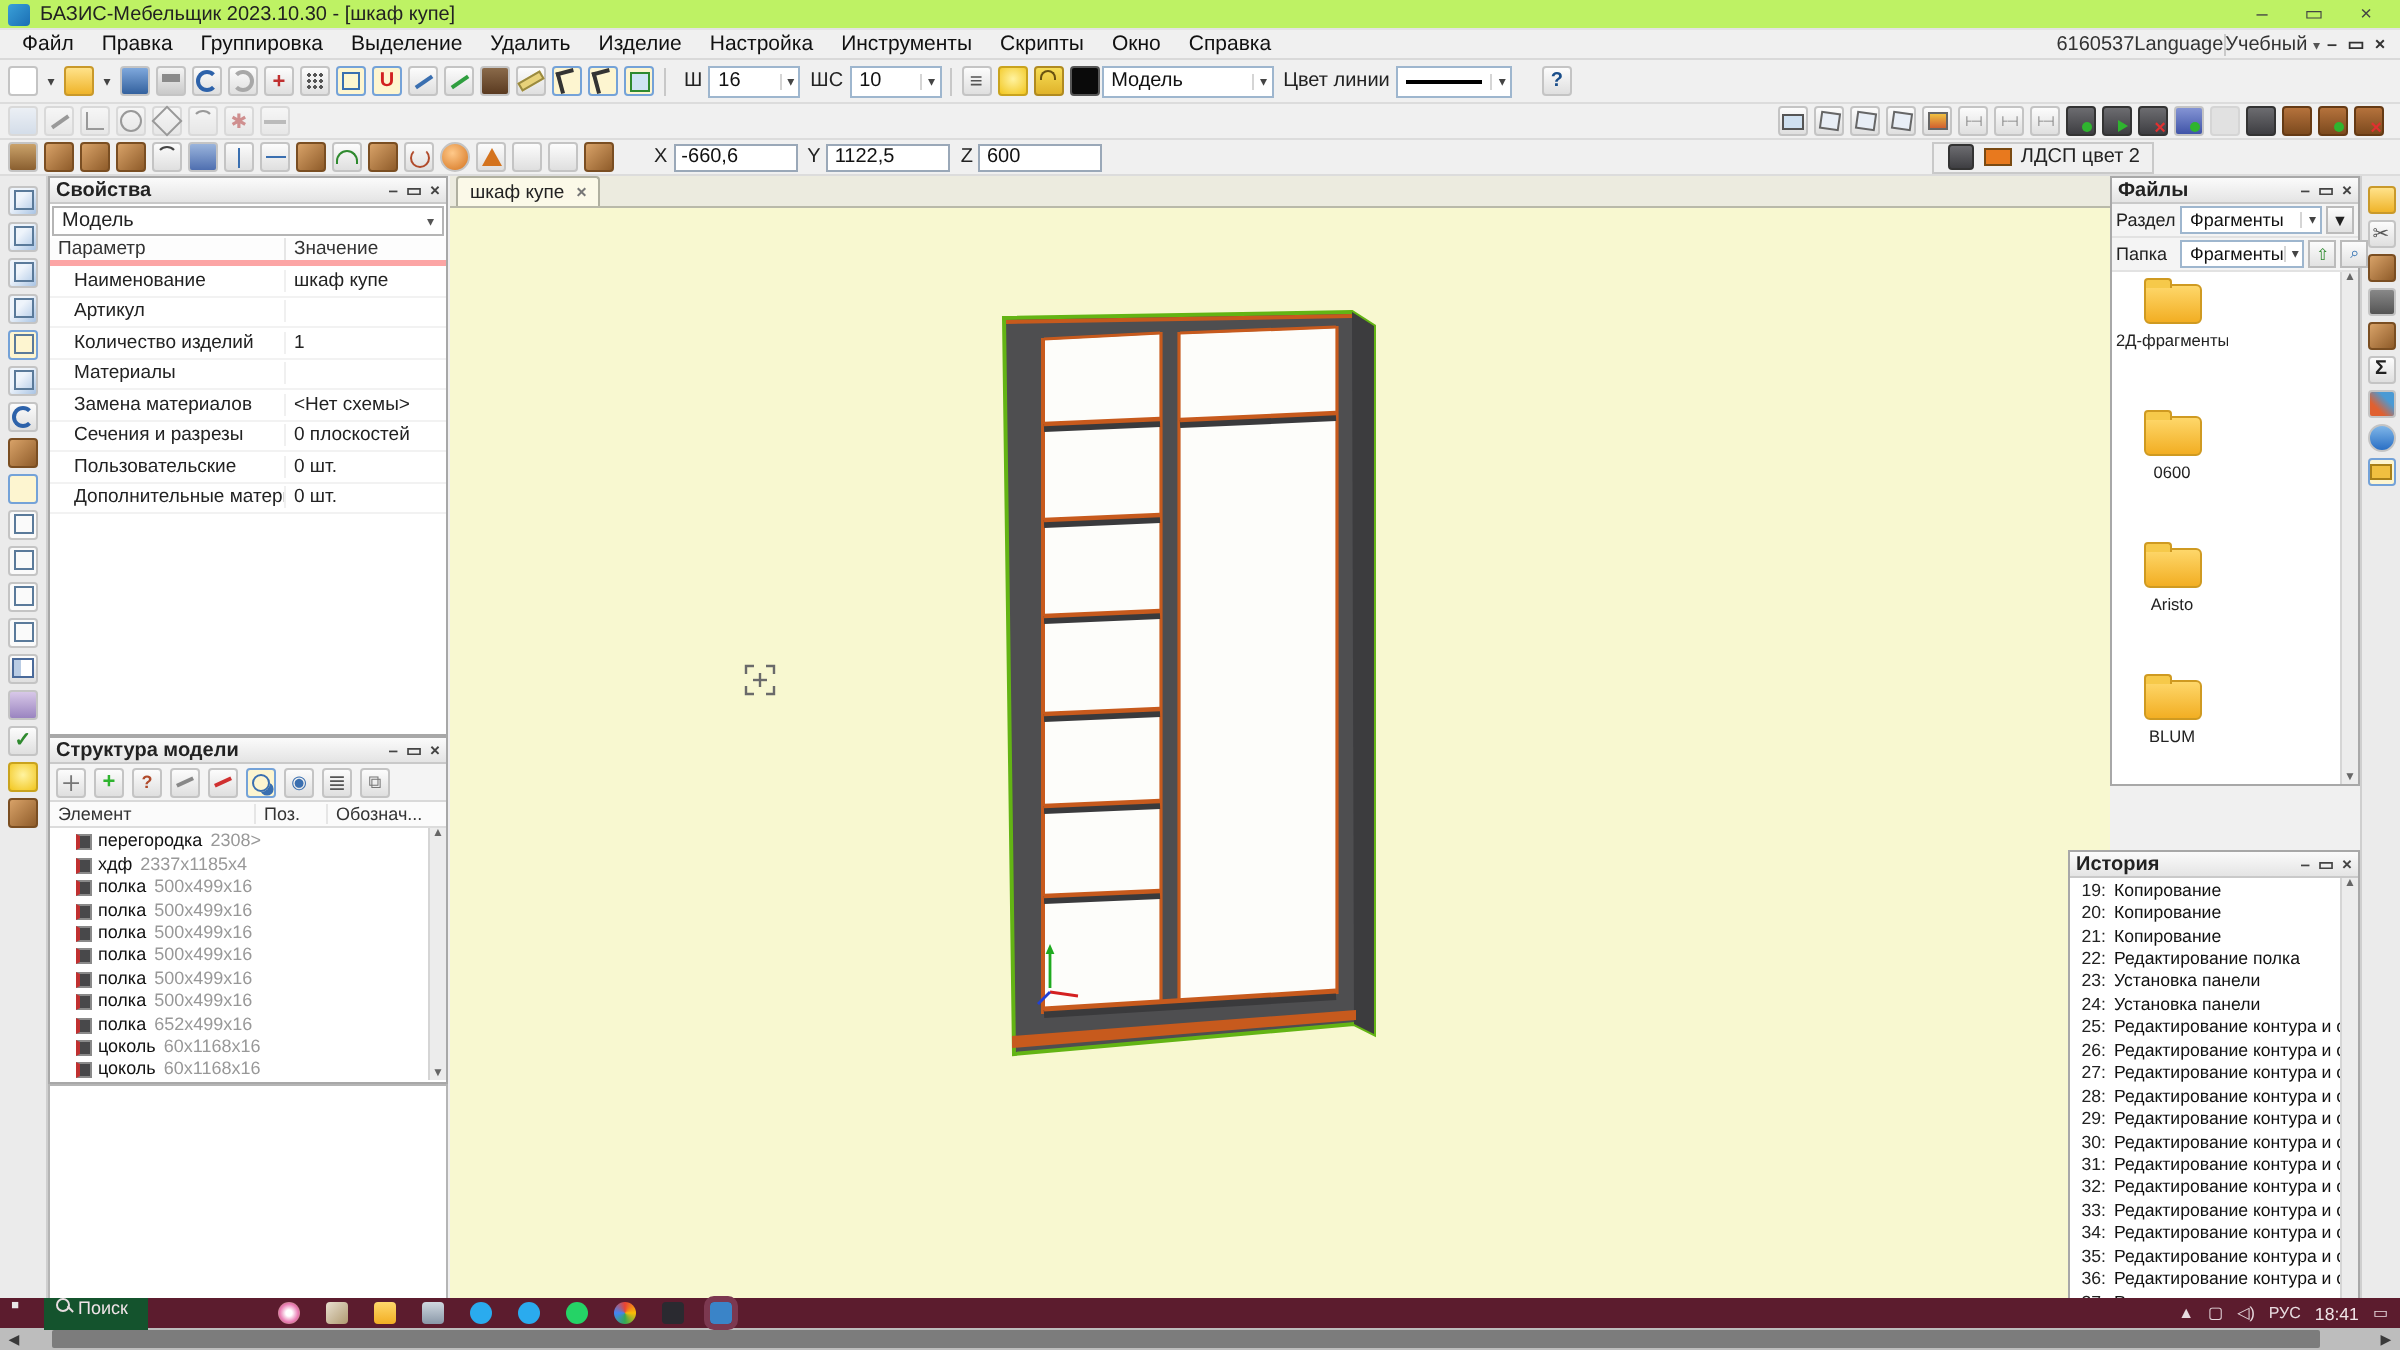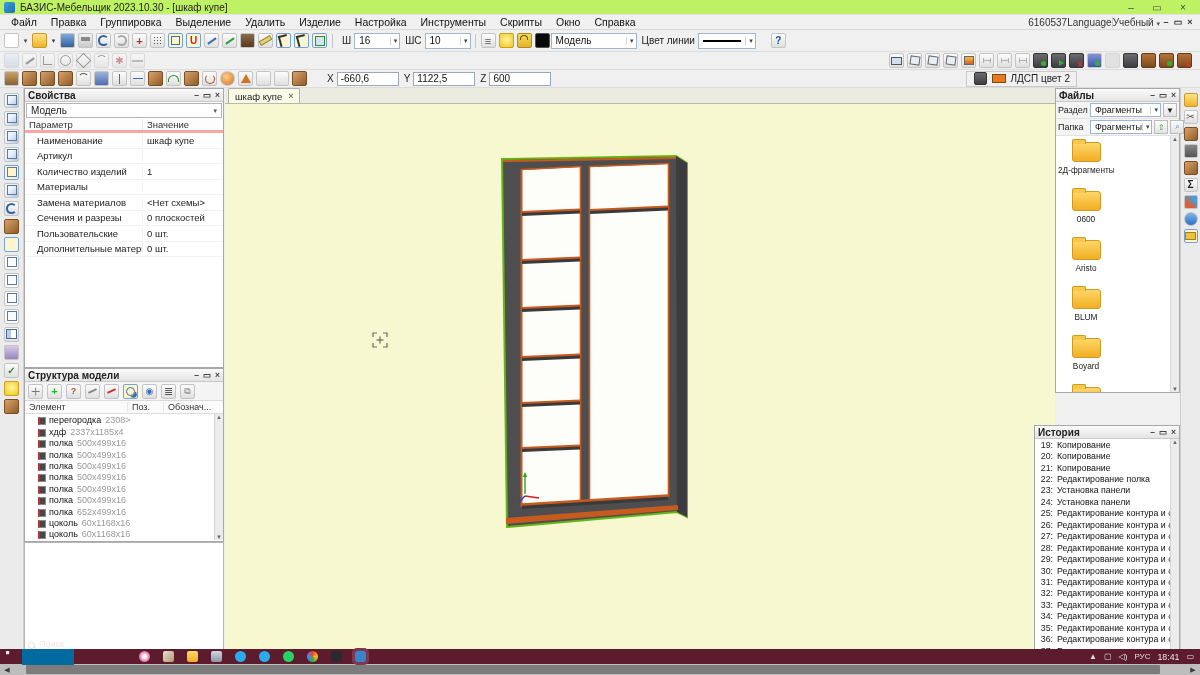--- a/index.html
+++ b/index.html
@@ -188,21 +188,21 @@
   .crosshair{position:absolute;left:147px;top:228px;width:16px;height:16px;}
 
   
   .files{top:88px;right:20px;width:125px;height:305px;}
   .frow{display:flex;align-items:center;height:17px;padding:0 2px;gap:2px;font-size:9px;color:#222;background:#f4f4f4;border-bottom:1px solid #e2e2e2;}
   .frow .flb{width:30px;flex:none;}
   .frow .combo{flex:1;height:14px;font-size:9px;}
   .fbtn{width:14px;height:14px;border:1px solid #bbb;background:linear-gradient(#fcfcfc,#e2e2e2);
     display:flex;align-items:center;justify-content:center;font-size:8px;flex:none;}
   .fgrid{position:relative;height:256px;overflow:hidden;}
-  .fcells{display:flex;flex-wrap:wrap;padding:2px 10px 0 2px;}
+  .fcells{display:flex;flex-wrap:wrap;padding:2px 10px 0 2px;gap:17px;}
   .fcell{width:56px;height:49px;display:flex;flex-direction:column;align-items:center;justify-content:flex-start;padding-top:4px;}
   .fold{width:29px;height:20px;position:relative;background:linear-gradient(#fed76a,#f2ae23);
     border:1px solid #cf9a21;border-radius:2px 3px 3px 3px;}
   .fold::before{content:"";position:absolute;top:-4px;left:-1px;width:12px;height:4px;background:#f6c94a;
     border:1px solid #cf9a21;border-bottom:none;border-radius:2px 2px 0 0;}
   .flabel{font-size:8.3px;color:#222;margin-top:3px;text-align:center;white-space:nowrap;overflow:hidden;max-width:56px;}
 
   
   .history{top:393px;right:20px;width:146px;height:257px;margin-top:32px;}
   .h-list{position:relative;height:242px;overflow:hidden;}
@@ -211,21 +211,21 @@
   .hrow .ht{overflow:hidden;}
   .hrow.sel{background:#b8c8dc;align-items:flex-end;}
 
   
   .taskbar{position:absolute;left:0;right:0;top:649px;height:15px;background:#5c1c2e;z-index:50;
     display:flex;align-items:center;color:#f0e4e8;font-size:9px;}
   .tstart{width:22px;height:100%;display:flex;align-items:center;justify-content:center;}
   .tstart i{width:9px;height:9px;background:
     linear-gradient(#e8e8e8,#e8e8e8);clip-path:polygon(0 0,45% 0,45% 45%,0 45%);box-shadow:5px 0 0 #e8e8e8,0 5px 0 #e8e8e8,5px 5px 0 #e8e8e8;
     transform:translate(-2px,-2px) scale(.8);}
-  .tsearch{display:flex;align-items:flex-end;gap:4px;background:#0369a1;height:100%;padding:0 10px 16px 6px;}
+  .tsearch{display:flex;align-items:flex-start;gap:4px;background:#14532d;height:100%;padding:0 10px 16px 6px;}
   .tsearch .mag{width:7px;height:7px;border:1.4px solid #e8dce0;border-radius:50%;position:relative;}
   .tsearch .mag::after{content:"";position:absolute;width:4px;height:1.4px;background:#e8dce0;transform:rotate(45deg);right:-3px;bottom:-1px;}
   .tapps{display:flex;align-items:center;gap:13px;margin-left:65px;}
   .tapp{width:11px;height:11px;border-radius:2px;}
   .round{border-radius:50%;}
   .tapp-flower{background:radial-gradient(circle at 50% 50%,#fff 20%,#e877b0 60%,#7ab04a);border-radius:50%;}
   .tapp-paint{background:linear-gradient(135deg,#e8e0d0,#b09a70);}
   .tapp-folder{background:linear-gradient(#ffd86b,#f2ae23);}
   .tapp-monitor{background:linear-gradient(#cfd8e0,#8a98a8);}
   .tapp-tg1,.tapp-tg2{background:#2aabee;}

